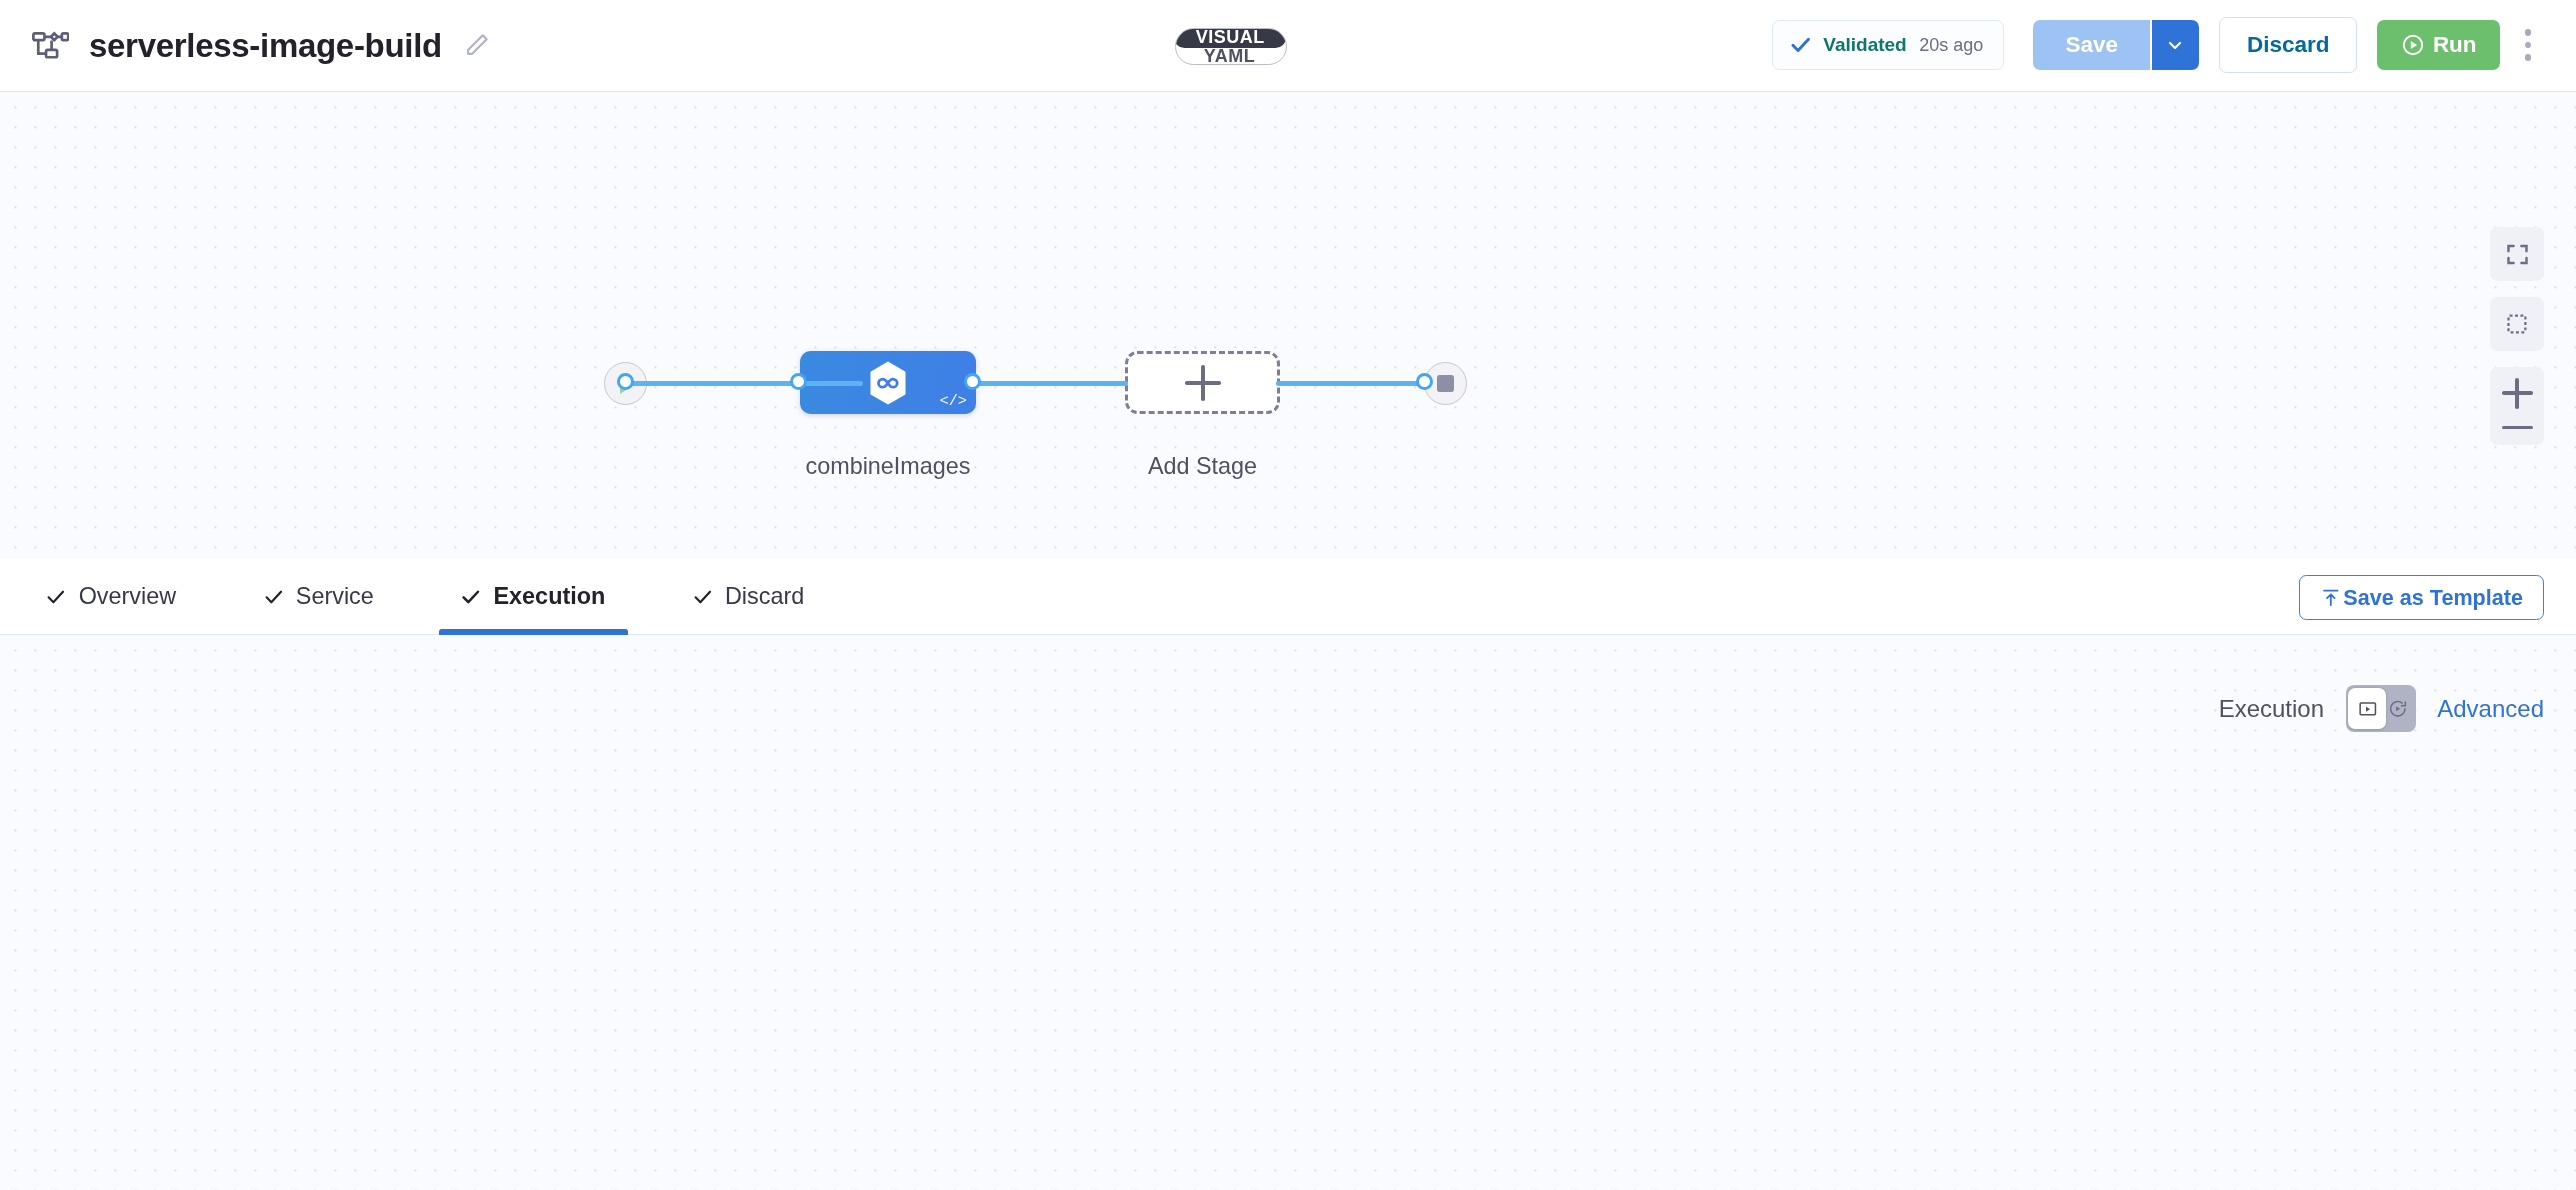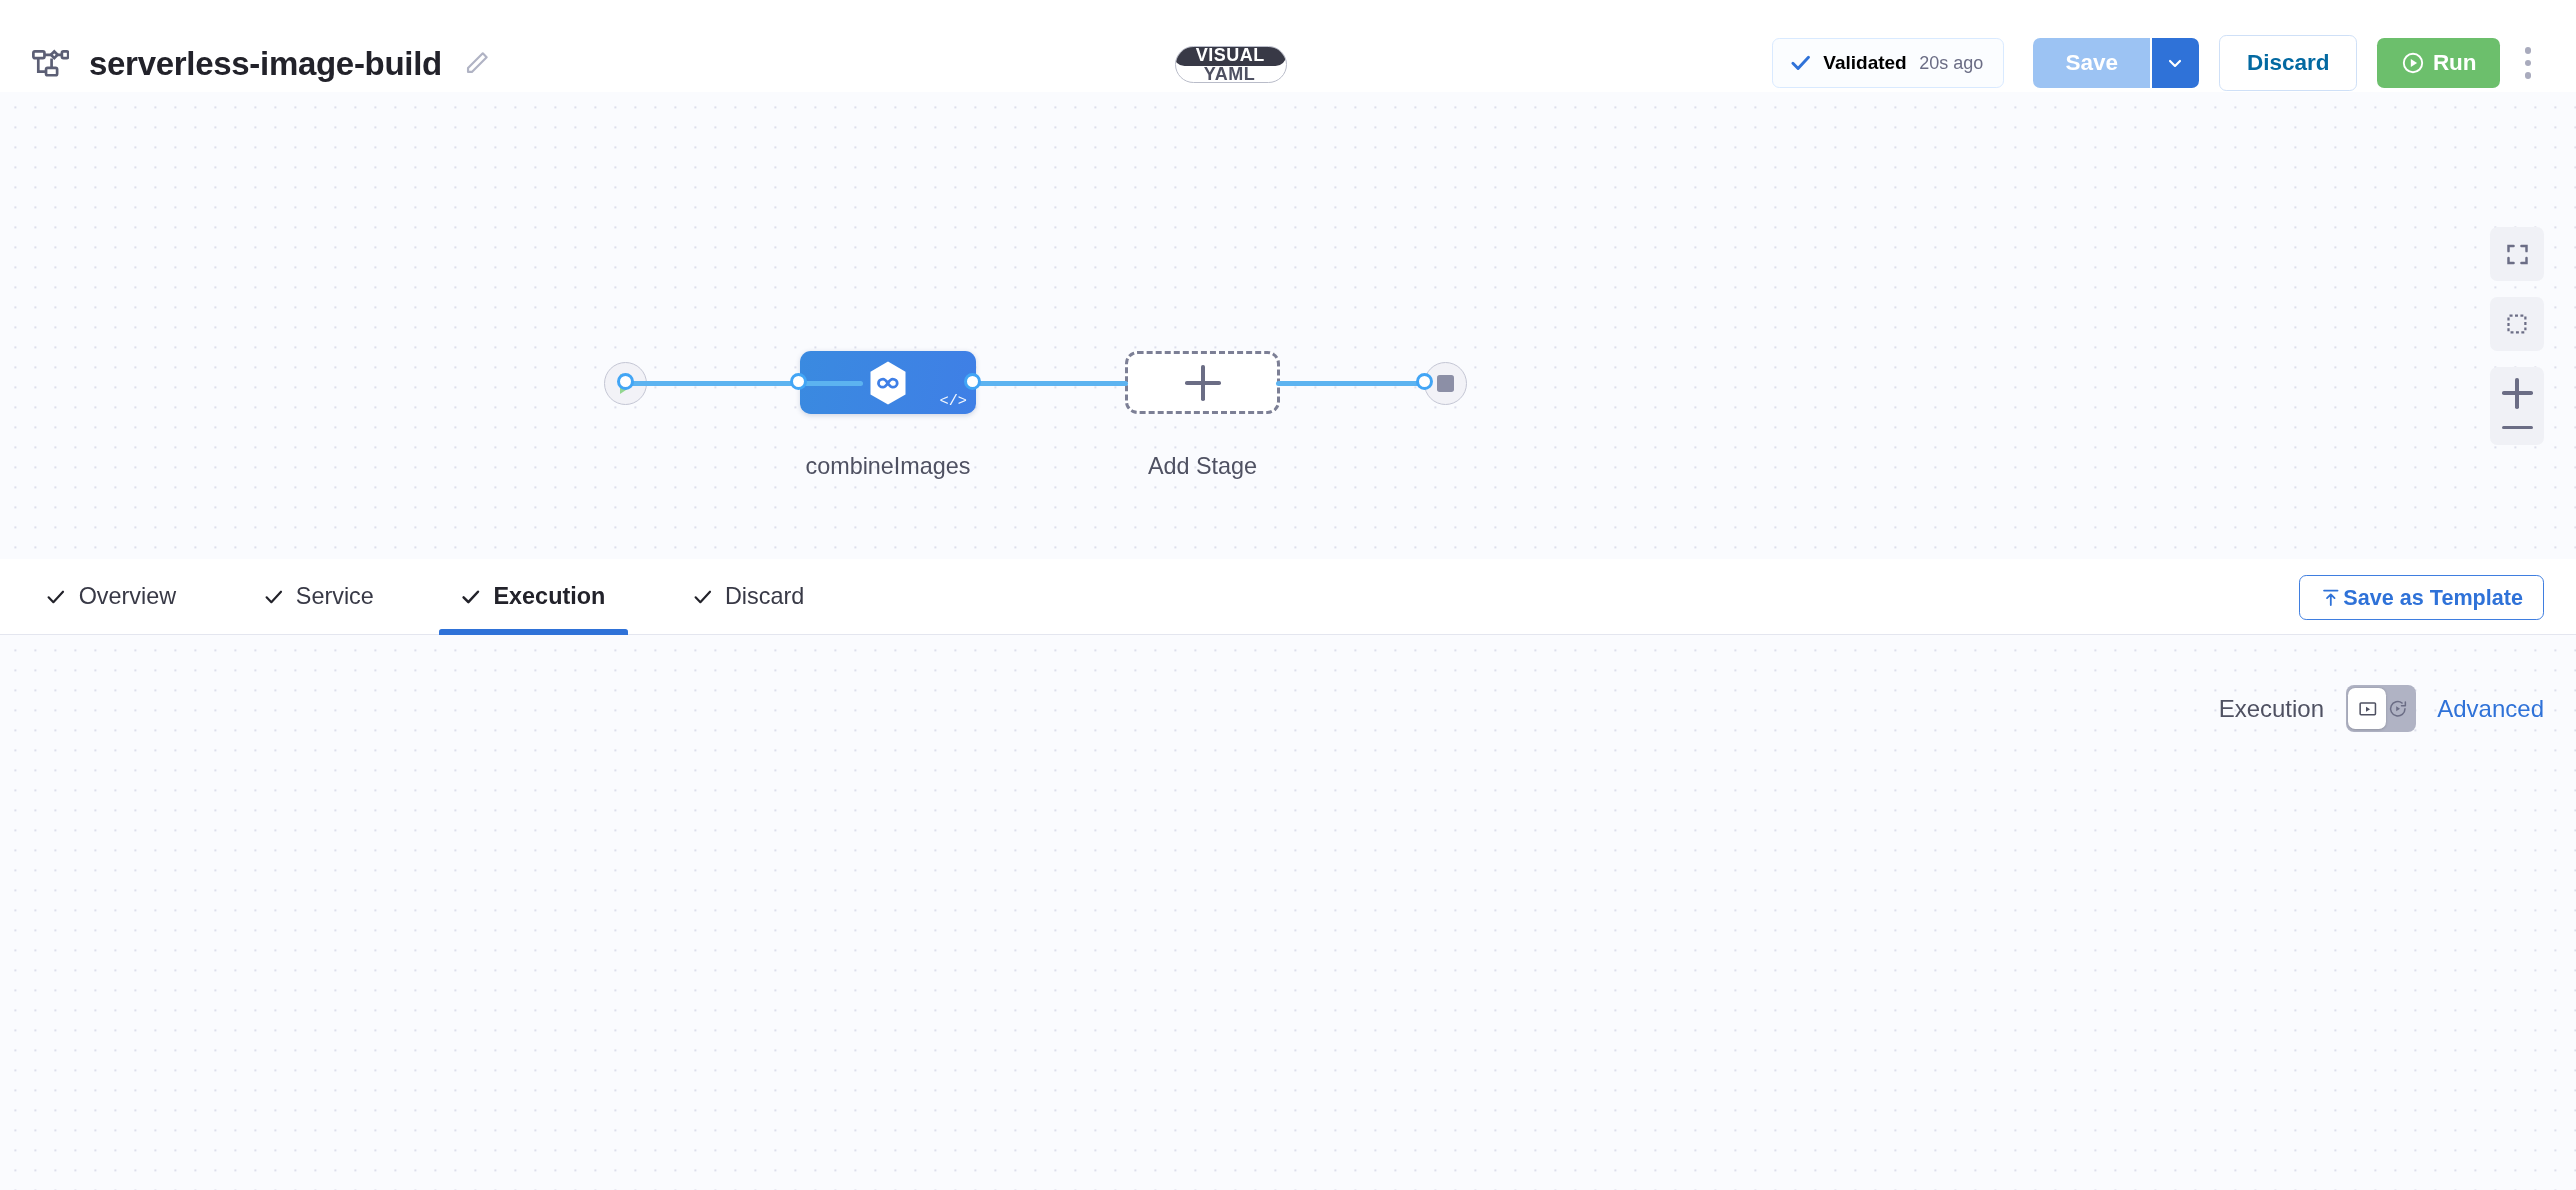--- a/index.html
+++ b/index.html
@@ -10,21 +10,21 @@
     height: 1190px;
     overflow: hidden;
     font-family: "Liberation Sans", sans-serif;
     background: #ffffff;
     color: #383946;
   }
 
   
   .header {
     position: absolute;
-    top: 18px; left: 0;
+    top: 0; left: 0;
     width: 2576px;
     height: 92px;
     background: #ffffff;
     border-bottom: 1.8px solid #e4e6ef;
     display: flex;
     align-items: center;
   }
   .hdr-left {
     display: flex;
     align-items: center;
@@ -89,21 +89,21 @@
     align-items: center;
     gap: 10.8px;
     height: 50px;
     padding: 0 20px 0 16px;
     border: 1.8px solid #d9eaff;
     border-radius: 7.2px;
     background: #fbfdff;
     margin-right: 29px;
   }
   .validated-badge .vcheck { width: 23.4px; height: 23.4px; display:block; }
-  .validated-text { font-size: 19px; font-weight: bold; color: #000000; }
+  .validated-text { font-size: 19px; font-weight: bold; color: #0f766e; }
   .validated-time { font-size: 18px; color: #6b6d85; margin-left: 1.8px; }
 
   .save-group { display: flex; height: 50px; border-radius: 7.2px; overflow: hidden; margin-right: 20px; }
   .save-main {
     background: #9cc3f3;
     color: #ffffff;
     font-size: 22.5px;
     font-weight: bold;
     display: flex; align-items: center; justify-content: center;
     padding: 0 32px;

